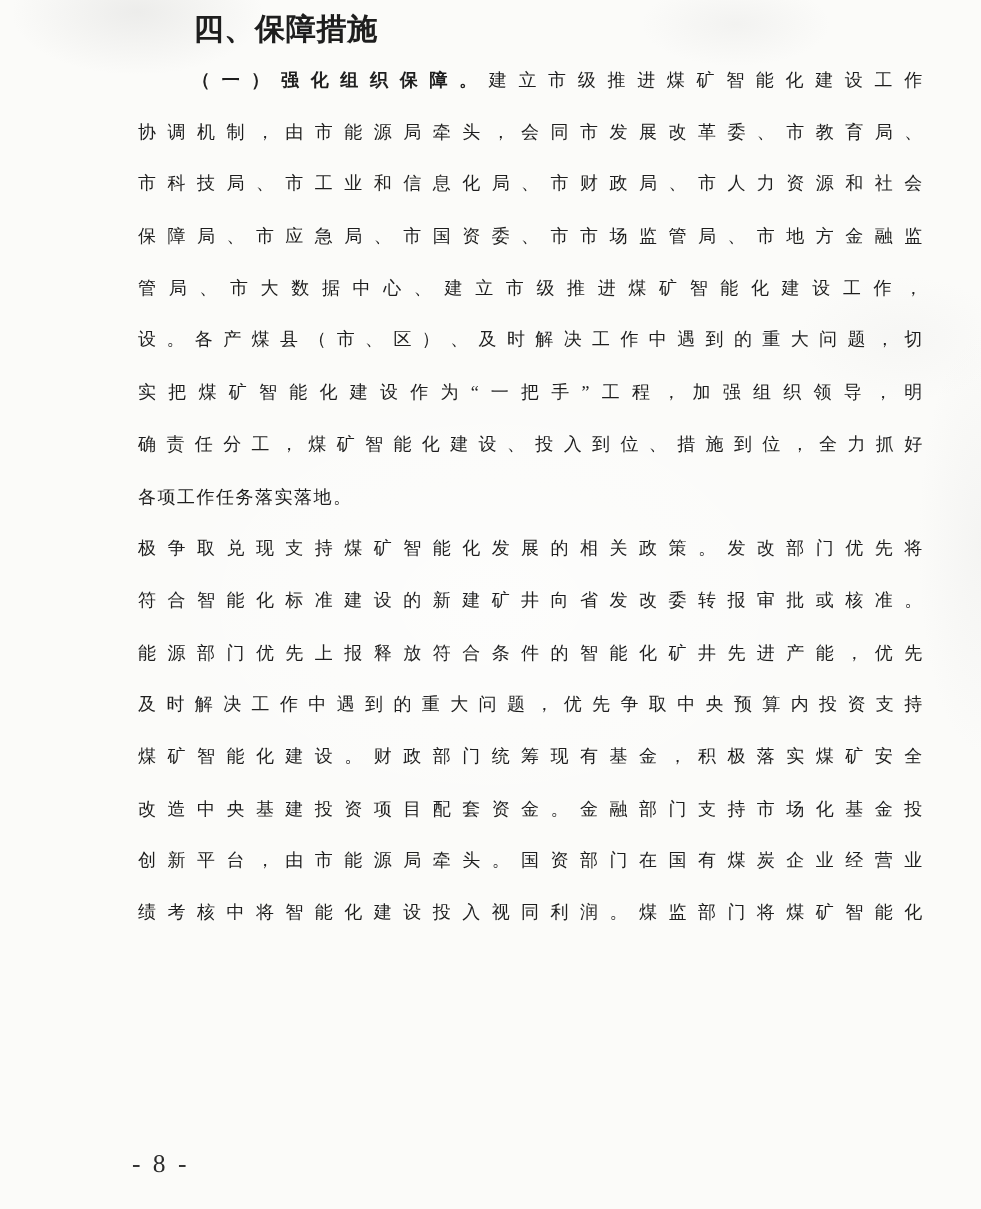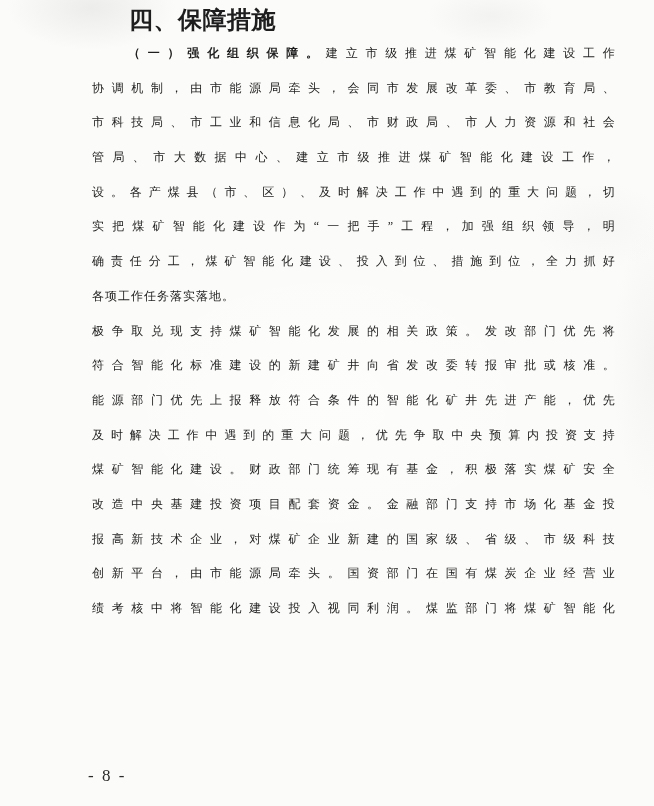--- a/index.html
+++ b/index.html
@@ -28,21 +28,21 @@
   }
   .content {
     position: absolute;
     left: 92px;
     top: 4px;
     width: 523px;
   }
   .heading {
     font-family: Liberation Sans, sans-serif;
     font-weight: 700;
-    font-size: 24px;
+    font-size: 20px;
     line-height: 32px;
     margin-left: 37px;
     letter-spacing: 0.5px;
     white-space: nowrap;
   }
   .line {
     font-size: 12px;
     line-height: 34.7px;
     height: 34.7px;
     letter-spacing: 0.2px;
@@ -74,30 +74,30 @@
 </head>
 <body>
 
 <div class="page">
   <div class="content">
     <div class="heading">四、保障措施</div>
     <div>
         <div class="line justify indent"><span class="lead">（一）强化组织保障。</span>建立市级推进煤矿智能化建设工作</div>
         <div class="line justify">协调机制，由市能源局牵头，会同市发展改革委、市教育局、</div>
         <div class="line justify">市科技局、市工业和信息化局、市财政局、市人力资源和社会</div>
+        <div class="line justify">保障局、市应急局、市国资委、市市场监管局、市地方金融监</div>
         <div class="line justify">管局、市大数据中心、建立市级推进煤矿智能化建设工作，</div>
         <div class="line justify">设。各产煤县（市、区）、及时解决工作中遇到的重大问题，切</div>
         <div class="line justify">实把煤矿智能化建设作为“一把手”工程，加强组织领导，明</div>
         <div class="line justify">确责任分工，煤矿智能化建设、投入到位、措施到位，全力抓好</div>
         <div class="line no-justify">各项工作任务落实落地。</div>
         <div class="line justify">极争取兑现支持煤矿智能化发展的相关政策。发改部门优先将</div>
         <div class="line justify">符合智能化标准建设的新建矿井向省发改委转报审批或核准。</div>
         <div class="line justify">能源部门优先上报释放符合条件的智能化矿井先进产能，优先</div>
         <div class="line justify">及时解决工作中遇到的重大问题，优先争取中央预算内投资支持</div>
         <div class="line justify">煤矿智能化建设。财政部门统筹现有基金，积极落实煤矿安全</div>
         <div class="line justify">改造中央基建投资项目配套资金。金融部门支持市场化基金投</div>
-        <div class="line justify">报高新技术企业，对煤矿企业新建的国家级、省级、市级科技</div>
         <div class="line justify">创新平台，由市能源局牵头。国资部门在国有煤炭企业经营业</div>
         <div class="line justify">绩考核中将智能化建设投入视同利润。煤监部门将煤矿智能化</div>
       </div>
   </div>
   <div class="footer">- 8 -</div>
 </div>
 
 </body></html>

